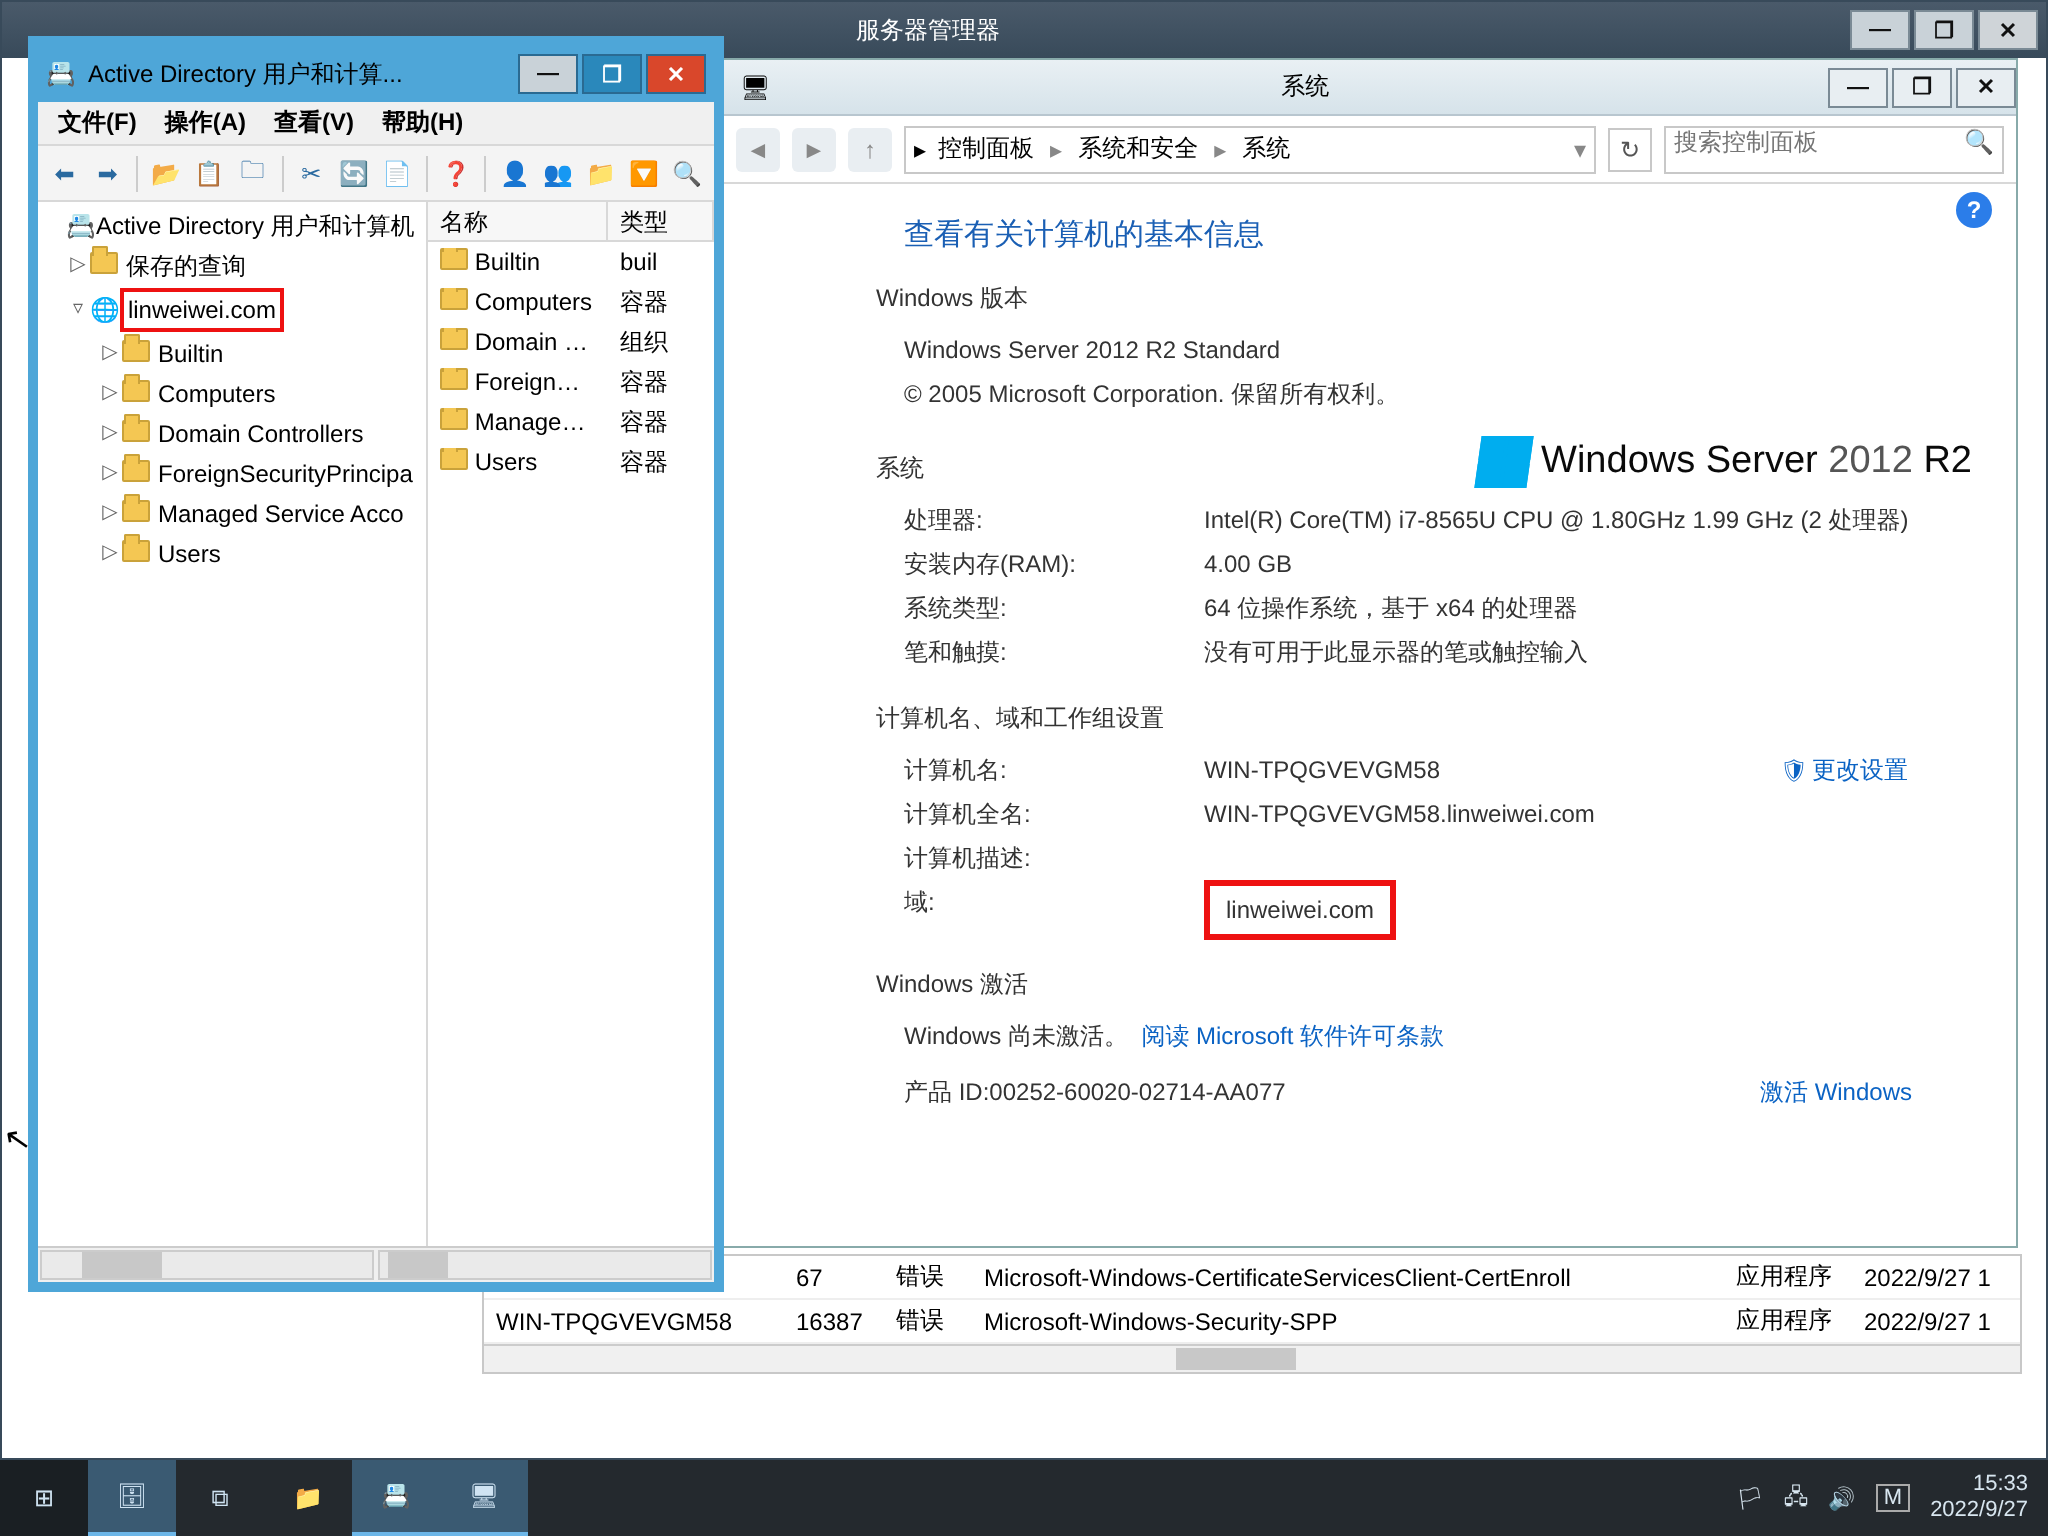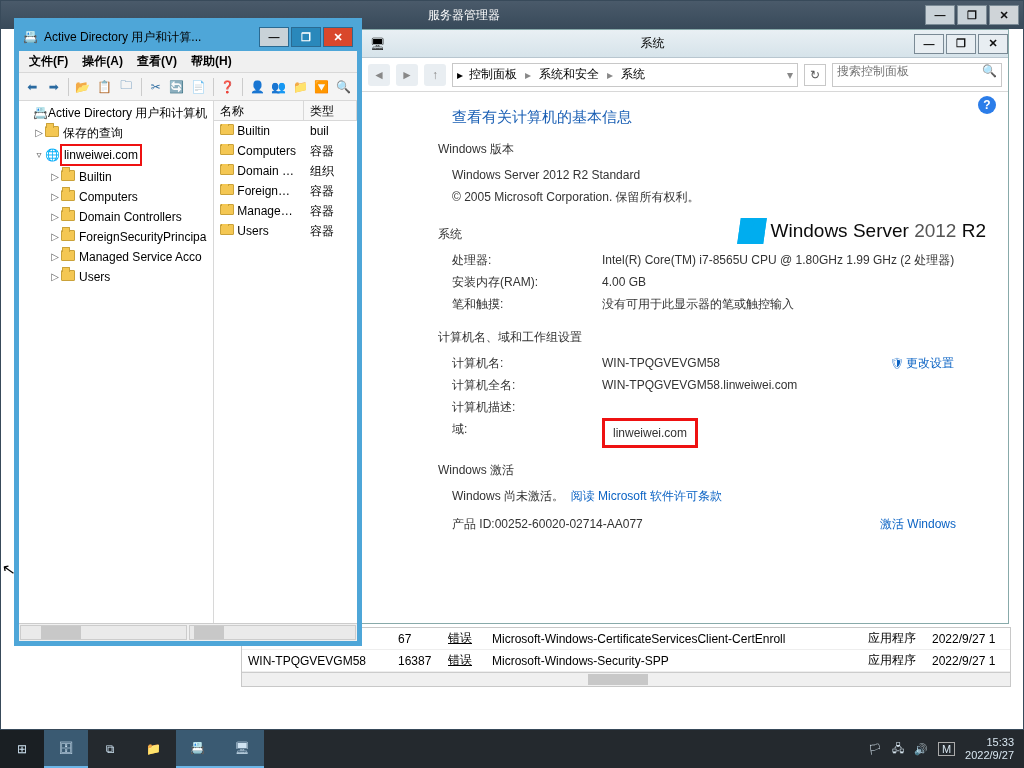--- a/index.html
+++ b/index.html
@@ -75,21 +75,21 @@
 .ad-scroll .thumb{position:absolute; left:20px; width:40px; top:0;bottom:0; background:#c8c8c8;}
 
 
 .fld-ico{display:inline-block;width:14px;height:11px;background:#f4c753;border:1px solid #caa23a;position:relative;border-radius:1px;}
 .fld-ico::before{content:"";position:absolute;top:-4px;left:0;width:6px;height:4px;background:#f4c753;border:1px solid #caa23a;border-bottom:none;border-radius:1px 1px 0 0;}
 
 
 .event-grid { position:absolute; left:240px; right:12px; top:626px; height:60px; background:#fff; border:1px solid #c8c8c8; font-size:12px; overflow:hidden;}
 .event-row { display:flex; height:22px; align-items:center; border-bottom:1px solid #eee; white-space:nowrap;}
 .event-row span { padding:0 6px;}
-.ecol1{width:150px;overflow:hidden;} .ecol2{width:50px;} .ecol3{width:44px;text-decoration:underline;} .ecol4{flex:1;overflow:hidden;} .ecol5{width:64px;} .ecol6{width:84px;}
+.ecol1{width:150px;overflow:hidden;} .ecol2{width:50px;} .ecol3{width:44px;} .ecol4{flex:1;overflow:hidden;} .ecol5{width:64px;} .ecol6{width:84px;}
 .event-scroll{height:14px;background:#f0f0f0;border-top:1px solid #ccc;position:relative;}
 .event-scroll .thumb{position:absolute;left:45%;width:60px;top:1px;bottom:1px;background:#c8c8c8;}
 
 
 .taskbar { position:absolute; left:0; bottom:0; width:1024px; height:38px; background:#24292e; display:flex; align-items:center;}
 .tb-item { width:44px; height:38px; display:flex; align-items:center; justify-content:center; color:#cfe3f2;}
 .tb-item.start{background:#1a1f23;}
 .tb-item.active{background:#3a5a72; border-bottom:2px solid #6cb6e8;}
 .tray { margin-left:auto; display:flex; align-items:center; gap:10px; color:#d8e6f0; padding-right:10px; font-size:11px;}
 .tray .clock{ text-align:right; line-height:13px;}
@@ -159,20 +159,24 @@
       </div>
 
       <div class="sys-section-title" style="margin-top:18px;">系统</div>
       <div class="sys-row">
           <span class="sys-label">处理器:</span>
           <span class="sys-value">Intel(R) Core(TM) i7-8565U CPU @ 1.80GHz   1.99 GHz  (2 处理器)</span>
         </div>
       <div class="sys-row">
           <span class="sys-label">安装内存(RAM):</span>
           <span class="sys-value">4.00 GB</span>
+        </div>
+      <div class="sys-row">
+          <span class="sys-label">系统类型:</span>
+          <span class="sys-value">64 位操作系统，基于 x64 的处理器</span>
         </div>
       <div class="sys-row">
           <span class="sys-label">笔和触摸:</span>
           <span class="sys-value">没有可用于此显示器的笔或触控输入</span>
         </div>
 
       <div class="sys-section-title" style="margin-top:14px;">计算机名、域和工作组设置</div>
       <div class="sys-row" style="position:relative;">
         <span class="sys-label">计算机名:</span>
         <span class="sys-value">WIN-TPQGVEVGM58</span>

